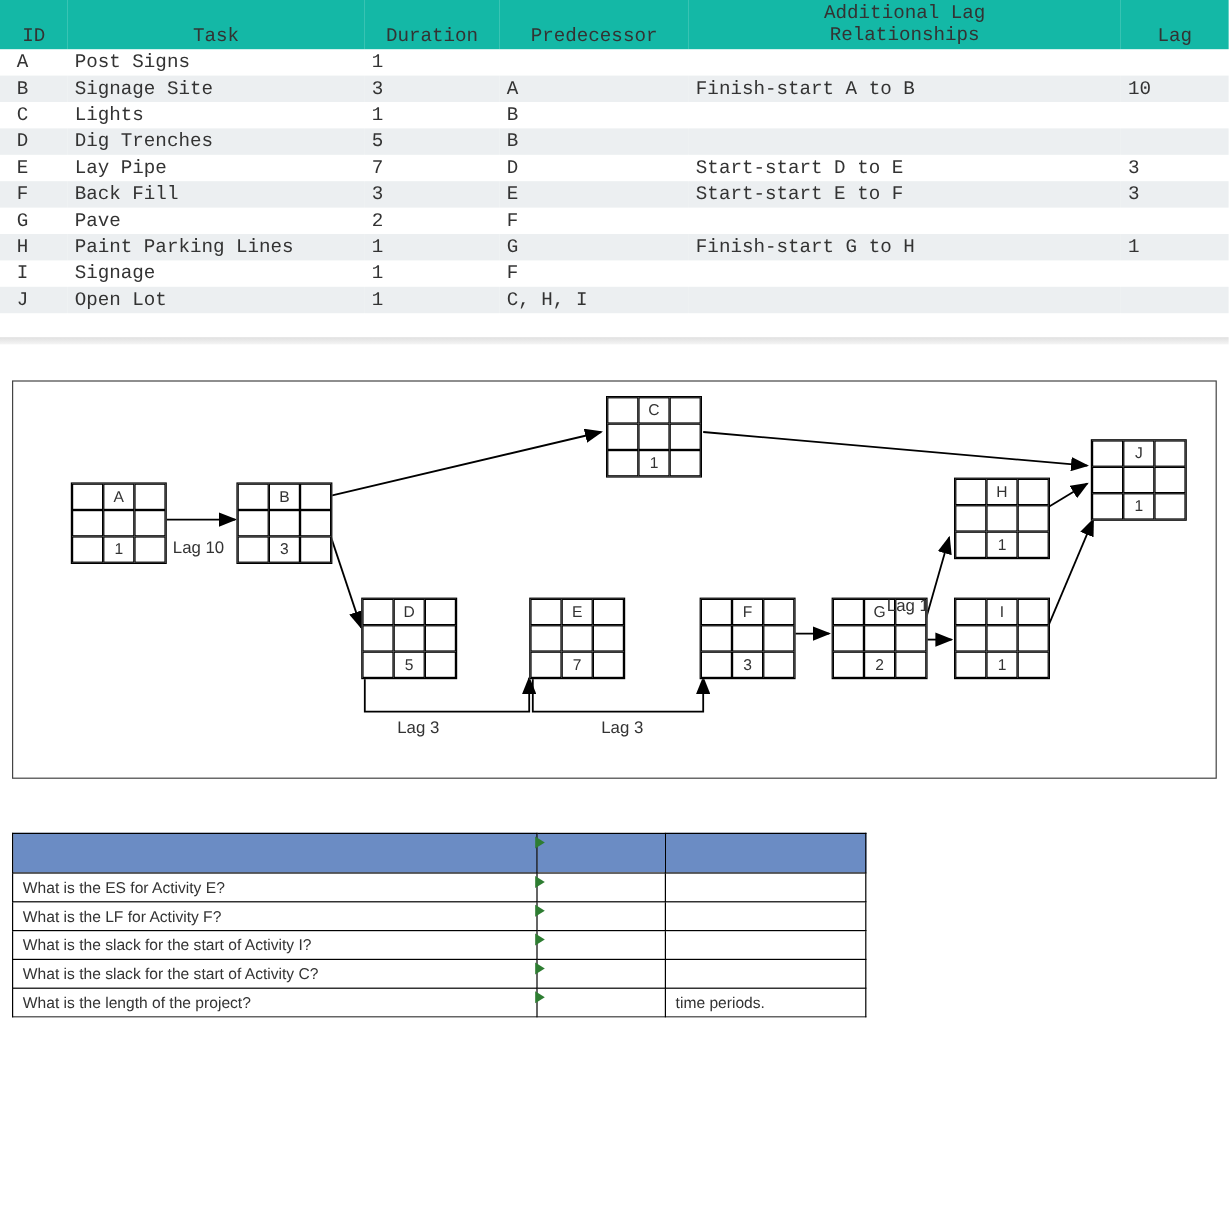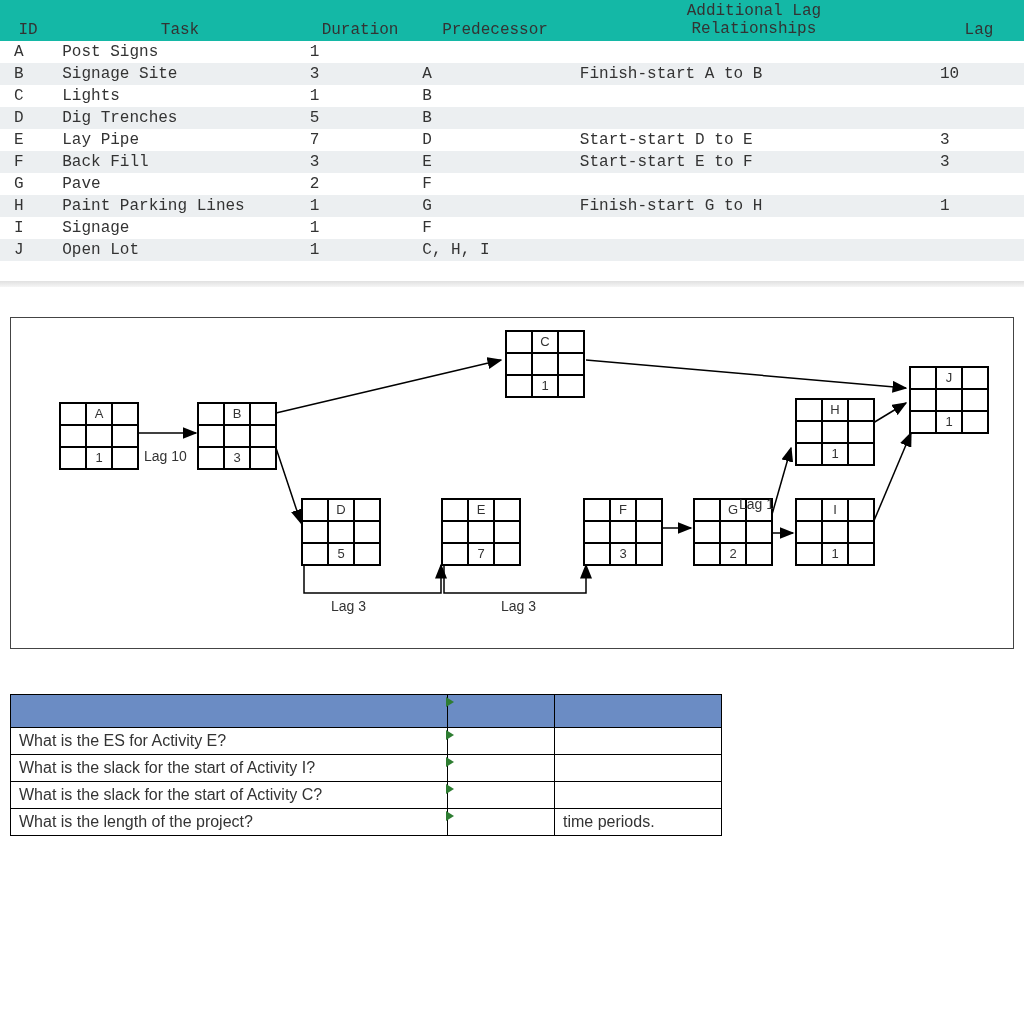--- a/index.html
+++ b/index.html
@@ -61,21 +61,21 @@
     background:#fff;
   }
   .node div { border:1px solid #000; box-sizing:border-box; display:flex; align-items:center; justify-content:center; font-size:13px;}
   .label {
     position:absolute;
     font-size:14px;
   }
   svg.arrows { position:absolute; left:0; top:0; width:100%; height:100%; pointer-events:none; }
   
   .q-wrap { margin: 45px 0 0 10px; }
-  .q-table { border-collapse:collapse; font-family: Arial, sans-serif; font-size:16px; }
+  .q-table { border-collapse:collapse; font-family: Arial, sans-serif; font-size:13px; }
   .q-table td, .q-table th { border:1px solid #000; padding:4px 8px; }
   .q-table .hdr td { background:#6b8cc4; height:24px; }
   .ans-cell { width:90px; position:relative; }
   .ans-cell::before{
      content:""; position:absolute; left:-2px; top:2px;
      border-top:5px solid transparent;
      border-bottom:5px solid transparent;
      border-left:8px solid #2e7d32;
   }
   .extra-cell { width:150px;margin-left:23px; }
@@ -344,20 +344,25 @@
           <td class="extra-cell"></td>
     </tr>
     </tbody>
       <tbody id="q-tbody">
         <tr>
           <td>What is the ES for Activity E?</td>
           <td class="ans-cell"></td>
           <td class="extra-cell"></td>
         </tr>
         <tr>
+          <td>What is the LF for Activity F?</td>
+          <td class="ans-cell"></td>
+          <td class="extra-cell"></td>
+        </tr>
+        <tr>
           <td>What is the slack for the start of Activity I?</td>
           <td class="ans-cell"></td>
           <td class="extra-cell"></td>
         </tr>
         <tr>
           <td>What is the slack for the start of Activity C?</td>
           <td class="ans-cell"></td>
           <td class="extra-cell"></td>
         </tr>
         <tr>

